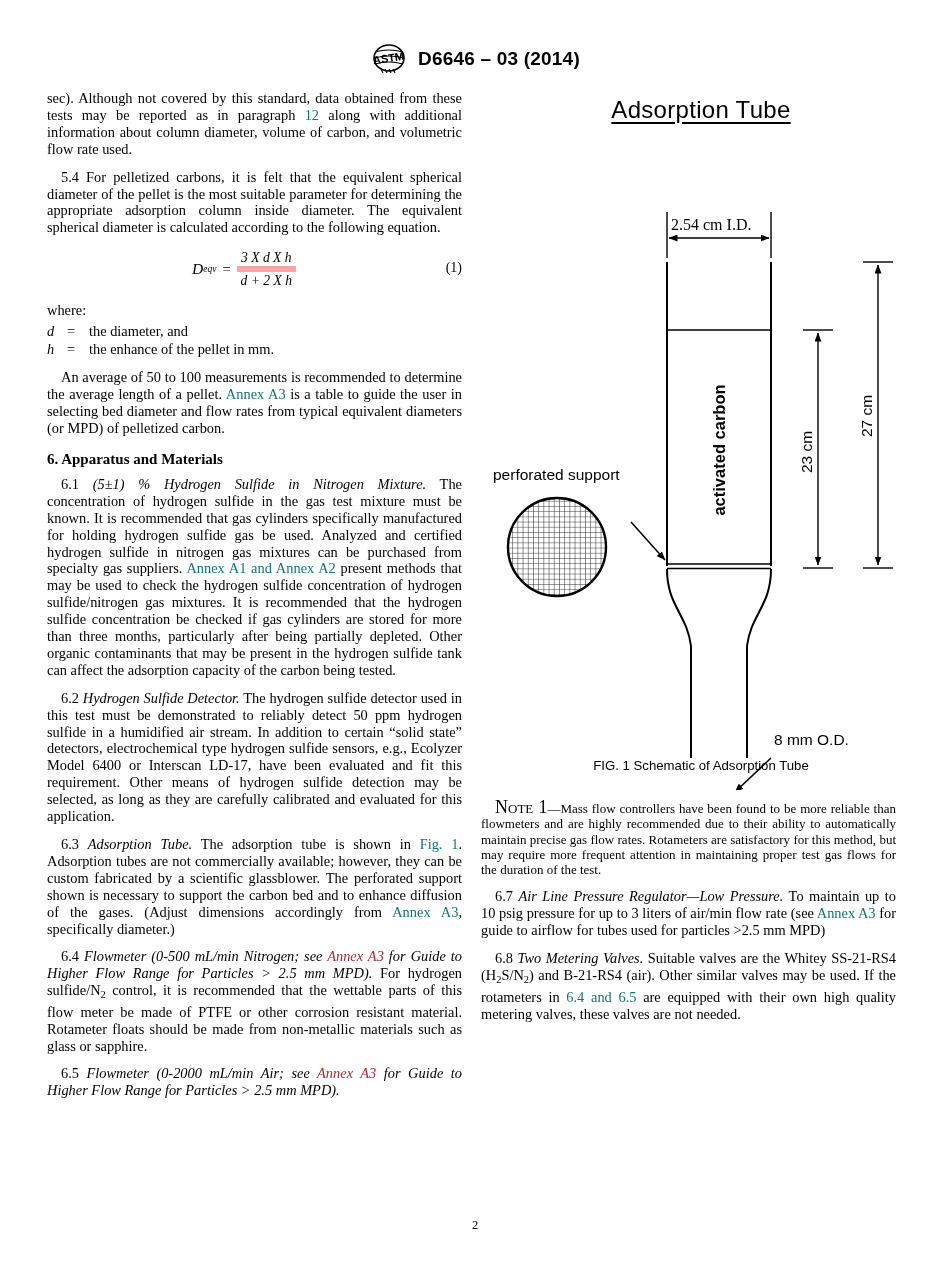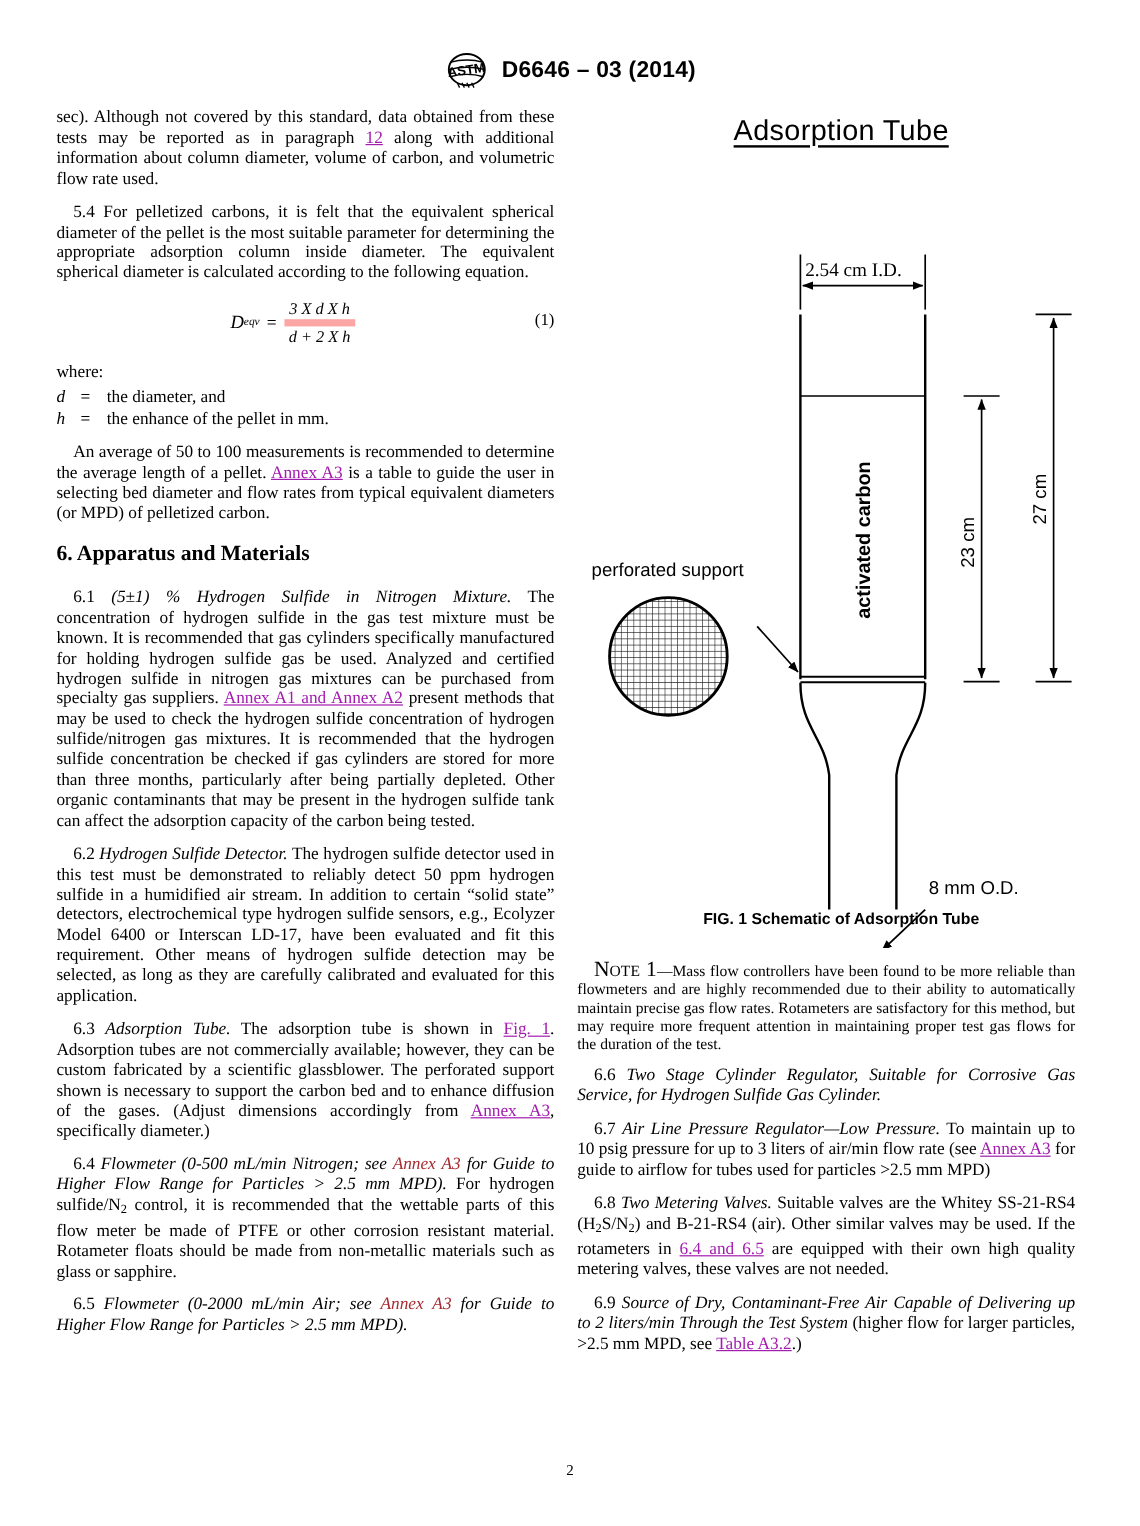--- a/index.html
+++ b/index.html
@@ -63,26 +63,26 @@
     text-align: justify;
     text-indent: 14px;
     hyphens: none;
   }
   p.no-indent { text-indent: 0; }
   p.gap { margin-top: 11px; }
 
   .sec-head {
     font-family: "Liberation Serif", serif;
     font-weight: bold;
-    font-size: 18px;
-    margin: 14px 0 18px 0;
+    font-size: 15px;
+    margin: 14px 0 8px 0;
     text-indent: 0;
   }
   .it { font-style: italic; }
-  .lnk { color: #a21caf; text-decoration: underline; }
+  .lnk { color: #0f766e; }
   .lnk-i { color: #a82c32; font-style: italic; }
   sub { font-size: 0.72em; vertical-align: -0.25em; }
 
   
   .equation-row {
     position: relative;
     margin: 12px 0 10px 0;
     height: 44px;
   }
   .equation-body {
@@ -155,21 +155,21 @@
 
   .fig-svg { position: absolute; left: 0; top: 0; }
 
   .fig-caption {
     position: absolute;
     left: 0;
     top: 668px;
     width: 440px;
     text-align: center;
     font-family: "Liberation Sans", sans-serif;
-    font-weight: bold;
+    font-weight: normal;
     font-size: 13.2px;
   }
 
   .dim-label {
     font-family: "Liberation Sans", sans-serif;
     font-size: 15.5px;
   }
   .dim-label-serif {
     font-family: "Liberation Serif", serif;
     font-size: 16px;
@@ -259,27 +259,25 @@
     <p class="body-text gap"><span>6.4 </span><span class="it">Flowmeter (0-500 mL/min Nitrogen; see </span><span class="lnk-i">Annex A3</span><span class="it"> for Guide to Higher Flow Range for Particles &gt; 2.5 mm MPD).</span><span> For hydrogen sulfide/N</span><sub>2</sub><span> control, it is recommended that the wettable parts of this flow meter be made of PTFE or other corrosion resistant material. Rotameter floats should be made from non-metallic materials such as glass or sapphire.</span></p>
 
     <p class="body-text gap"><span>6.5 </span><span class="it">Flowmeter (0-2000 mL/min Air; see </span><span class="lnk-i">Annex A3</span><span class="it"> for Guide to Higher Flow Range for Particles &gt; 2.5 mm MPD).</span></p>
   </div>
 
   <div class="col col-right">
     <div style="height:710px;"></div>
 
     <p class="note-text"><span class="note-label">Note 1</span><span>—</span><span>Mass flow controllers have been found to be more reliable than flowmeters and are highly recommended due to their ability to automatically maintain precise gas flow rates. Rotameters are satisfactory for this method, but may require more frequent attention in maintaining proper test gas flows for the duration of the test.</span></p>
 
-    <p class="body-text gap"><span>6.6 </span><span class="it">Two Stage Cylinder Regulator, Suitable for Corrosive Gas Service, for Hydrogen Sulfide Gas Cylinder.</span></p>
 
     <p class="body-text gap"><span>6.7 </span><span class="it">Air Line Pressure Regulator—Low Pressure.</span><span> To maintain up to 10 psig pressure for up to 3 liters of air/min flow rate (see </span><span class="lnk">Annex A3</span><span> for guide to airflow for tubes used for particles &gt;2.5 mm MPD)</span></p>
 
     <p class="body-text gap"><span>6.8 </span><span class="it">Two Metering Valves.</span><span> Suitable valves are the Whitey SS-21-RS4 (H</span><sub>2</sub><span>S/N</span><sub>2</sub><span>) and B-21-RS4 (air). Other similar valves may be used. If the rotameters in </span><span class="lnk">6.4 and 6.5</span><span> are equipped with their own high quality metering valves, these valves are not needed.</span></p>
 
-    <p class="body-text gap"><span>6.9 </span><span class="it">Source of Dry, Contaminant-Free Air Capable of Delivering up to 2 liters/min Through the Test System</span><span> (higher flow for larger particles, &gt;2.5 mm MPD, see </span><span class="lnk">Table A3.2</span><span>.)</span></p>
   </div>
 </div>
 
 <div class="figure-wrap" style="top:90px;">
 
   <div class="fig-title">
     <u>Adsorption Tube</u>
   </div>
 
   <svg class="fig-svg" width="440" height="700" viewBox="0 0 440 700">

